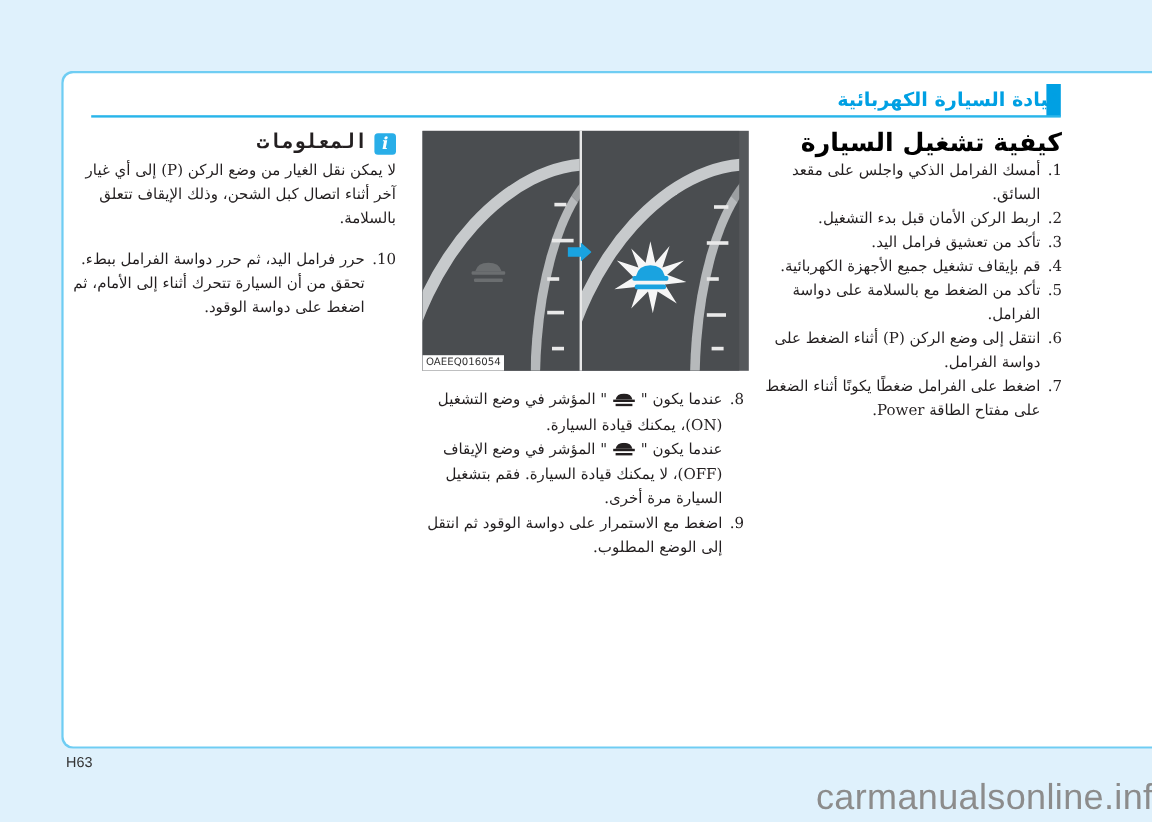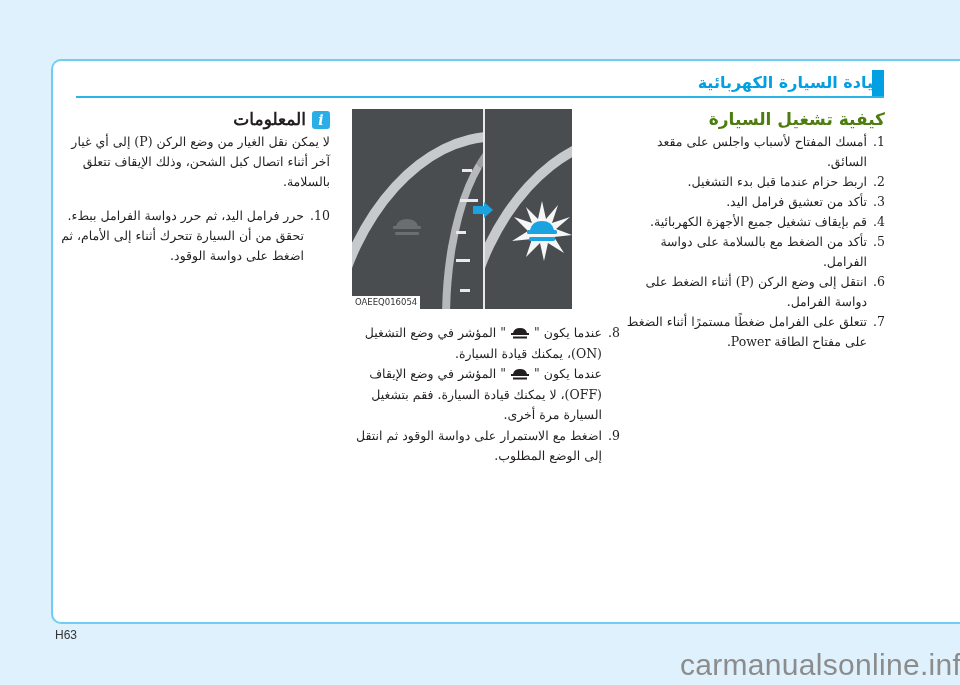--- a/index.html
+++ b/index.html
@@ -29,27 +29,27 @@
   .title-rule {
     position:absolute; left:76px; top:96px; width:808px; height:2px;
     background:#29b5ea;
   }
   .col-right {
     position:absolute; left:625px; top:108px; width:260px;
     direction:rtl; font-size:12.5px; line-height:20px;
   }
   .subheading {
     font-family:"DejaVu Sans", sans-serif; font-weight:bold;
-    color:#4d7c0f; font-size:17px; line-height:22px; margin-bottom:2px;
+    color:#000000; font-size:21px; line-height:22px; margin-bottom:2px;
   }
   .step { display:flex; direction:rtl; }
   .step .num { flex:0 0 18px; text-align:right; }
   .step .txt { flex:1; }
   .figure {
-    position:absolute; left:352px; top:109px; width:220px; height:200px;
+    position:absolute; left:352px; top:109px; width:272px; height:200px;
     background:#55585b; overflow:hidden;
   }
   .fig-half { position:absolute; top:0; width:131px; height:200px; background:#4a4d50; overflow:hidden; }
   .fig-left { left:0; }
   .fig-right { left:133px; }
   .fig-divider { position:absolute; left:131px; top:0; width:2px; height:200px; background:#e8e8e8; }
   .bezel {
     position:absolute; border:10px solid #b9bcbe; border-radius:50%;
     width:260px; height:380px; left:-20px; top:18px; box-sizing:border-box;
     border-color:#c7cacc transparent transparent #c7cacc; transform:rotate(18deg);
@@ -79,21 +79,21 @@
     position:absolute; left:60px; top:110px; width:270px;
     direction:rtl; font-size:12.5px; line-height:20px;
   }
   .info-head { display:flex; align-items:center; gap:6px; direction:rtl; margin-bottom:2px; }
   .info-icon {
     width:18px; height:18px; background:#29aee8; border-radius:3px; color:#fff;
     font-family:"DejaVu Serif", serif; font-style:italic; font-weight:bold;
     font-size:14px; line-height:18px; text-align:center;
   }
   .info-title {
-    font-family:Liberation Serif, serif; font-weight:bold; font-size:17px; color:#231f20;
+    font-family:Liberation Mono, monospace; font-weight:bold; font-size:17px; color:#231f20;
   }
   .note10 { margin-top:14px; padding-right:0; }
   .page-num {
     position:absolute; left:55px; top:628px;
     font-family:"Liberation Sans", sans-serif; font-size:12px; color:#333;
   }
   .watermark {
     position:absolute; left:680px; top:648px;
     font-family:"Liberation Sans", sans-serif; font-size:30px; color:#8c8c8c;
     letter-spacing:0.3px;
@@ -105,45 +105,45 @@
 <div class="panel"></div>
 
 <div class="title-bar"></div>
 <div class="section-title">قيادة السيارة الكهربائية</div>
 <div class="title-rule"></div>
 
 <div class="col-right">
   <div class="subheading">كيفية تشغيل السيارة</div>
   <div class="step">
     <span class="num">1.</span>
-    <span class="txt">أمسك المفتاح لأسباب واجلس على مقعد السائق.</span>
+    <span class="txt">أمسك الفرامل الذكي واجلس على مقعد السائق.</span>
   </div>
   <div class="step">
     <span class="num">2.</span>
-    <span class="txt">اربط حزام عندما قبل بدء التشغيل.</span>
+    <span class="txt">اربط الركن الأمان قبل بدء التشغيل.</span>
   </div>
   <div class="step">
     <span class="num">3.</span>
     <span class="txt">تأكد من تعشيق فرامل اليد.</span>
   </div>
   <div class="step">
     <span class="num">4.</span>
     <span class="txt">قم بإيقاف تشغيل جميع الأجهزة الكهربائية.</span>
   </div>
   <div class="step">
     <span class="num">5.</span>
     <span class="txt">تأكد من الضغط مع بالسلامة على دواسة الفرامل.</span>
   </div>
   <div class="step">
     <span class="num">6.</span>
     <span class="txt">انتقل إلى وضع الركن (P) أثناء الضغط على دواسة الفرامل.</span>
   </div>
   <div class="step">
     <span class="num">7.</span>
-    <span class="txt">تتعلق على الفرامل ضغطًا مستمرًا أثناء الضغط على مفتاح الطاقة Power.</span>
+    <span class="txt">اضغط على الفرامل ضغطًا يكونًا أثناء الضغط على مفتاح الطاقة Power.</span>
   </div>
 </div>
 
 <div class="figure">
   <div class="fig-half fig-left">
     <div class="bezel"></div>
     <div class="ring"></div>
     <div class="tick" style="left:110px;top:60px;width:10px;"></div>
     <div class="tick" style="left:108px;top:90px;width:18px;"></div>
     <div class="tick" style="left:104px;top:122px;width:10px;"></div>

